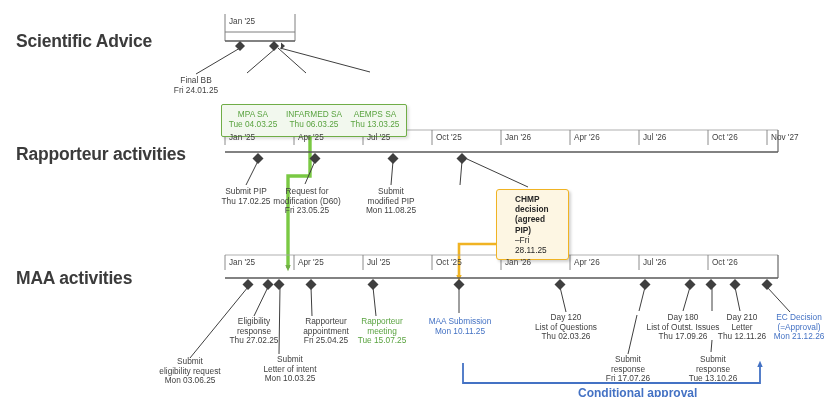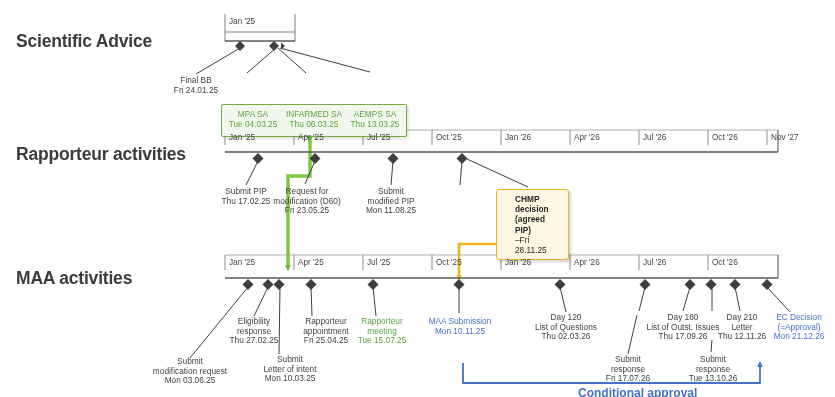--- a/index.html
+++ b/index.html
@@ -222,21 +222,21 @@
   <div class="axis-tick-label" style="left:298px;top:258px;">Apr '25</div>
   <div class="axis-tick-label" style="left:367px;top:258px;">Jul '25</div>
   <div class="axis-tick-label" style="left:436px;top:258px;">Oct '25</div>
   <div class="axis-tick-label" style="left:505px;top:258px;">Jan '26</div>
   <div class="axis-tick-label" style="left:574px;top:258px;">Apr '26</div>
   <div class="axis-tick-label" style="left:643px;top:258px;">Jul '26</div>
   <div class="axis-tick-label" style="left:712px;top:258px;">Oct '26</div>
 
   <div class="lbl" style="left:120px;top:357px;width:140px;">
     <div>Submit</div>
-    <div>modification request</div>
+    <div>eligibility request</div>
     <div>Mon 03.06.25</div>
   </div>
 
   <div class="lbl" style="left:220px;top:317px;width:68px;">
     <div>Eligibility</div>
     <div>response</div>
     <div>Thu 27.02.25</div>
   </div>
 
   <div class="lbl" style="left:242px;top:355px;width:96px;">

